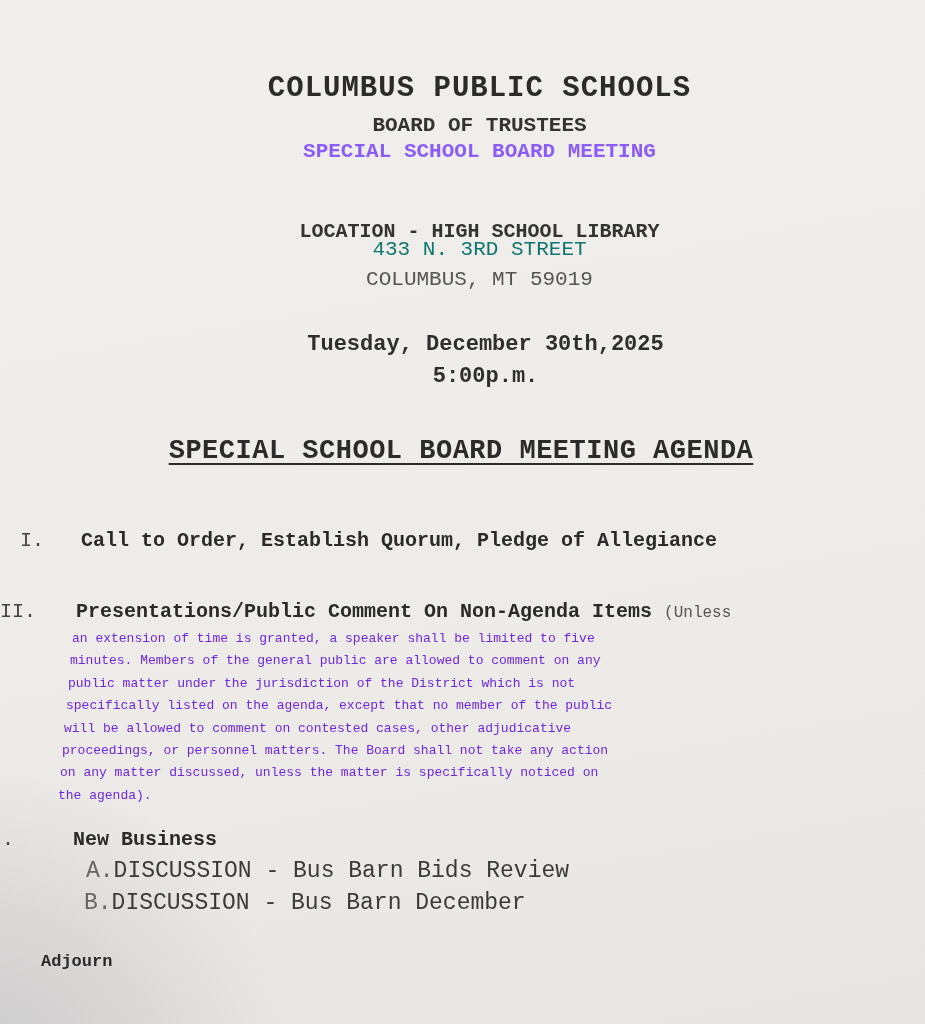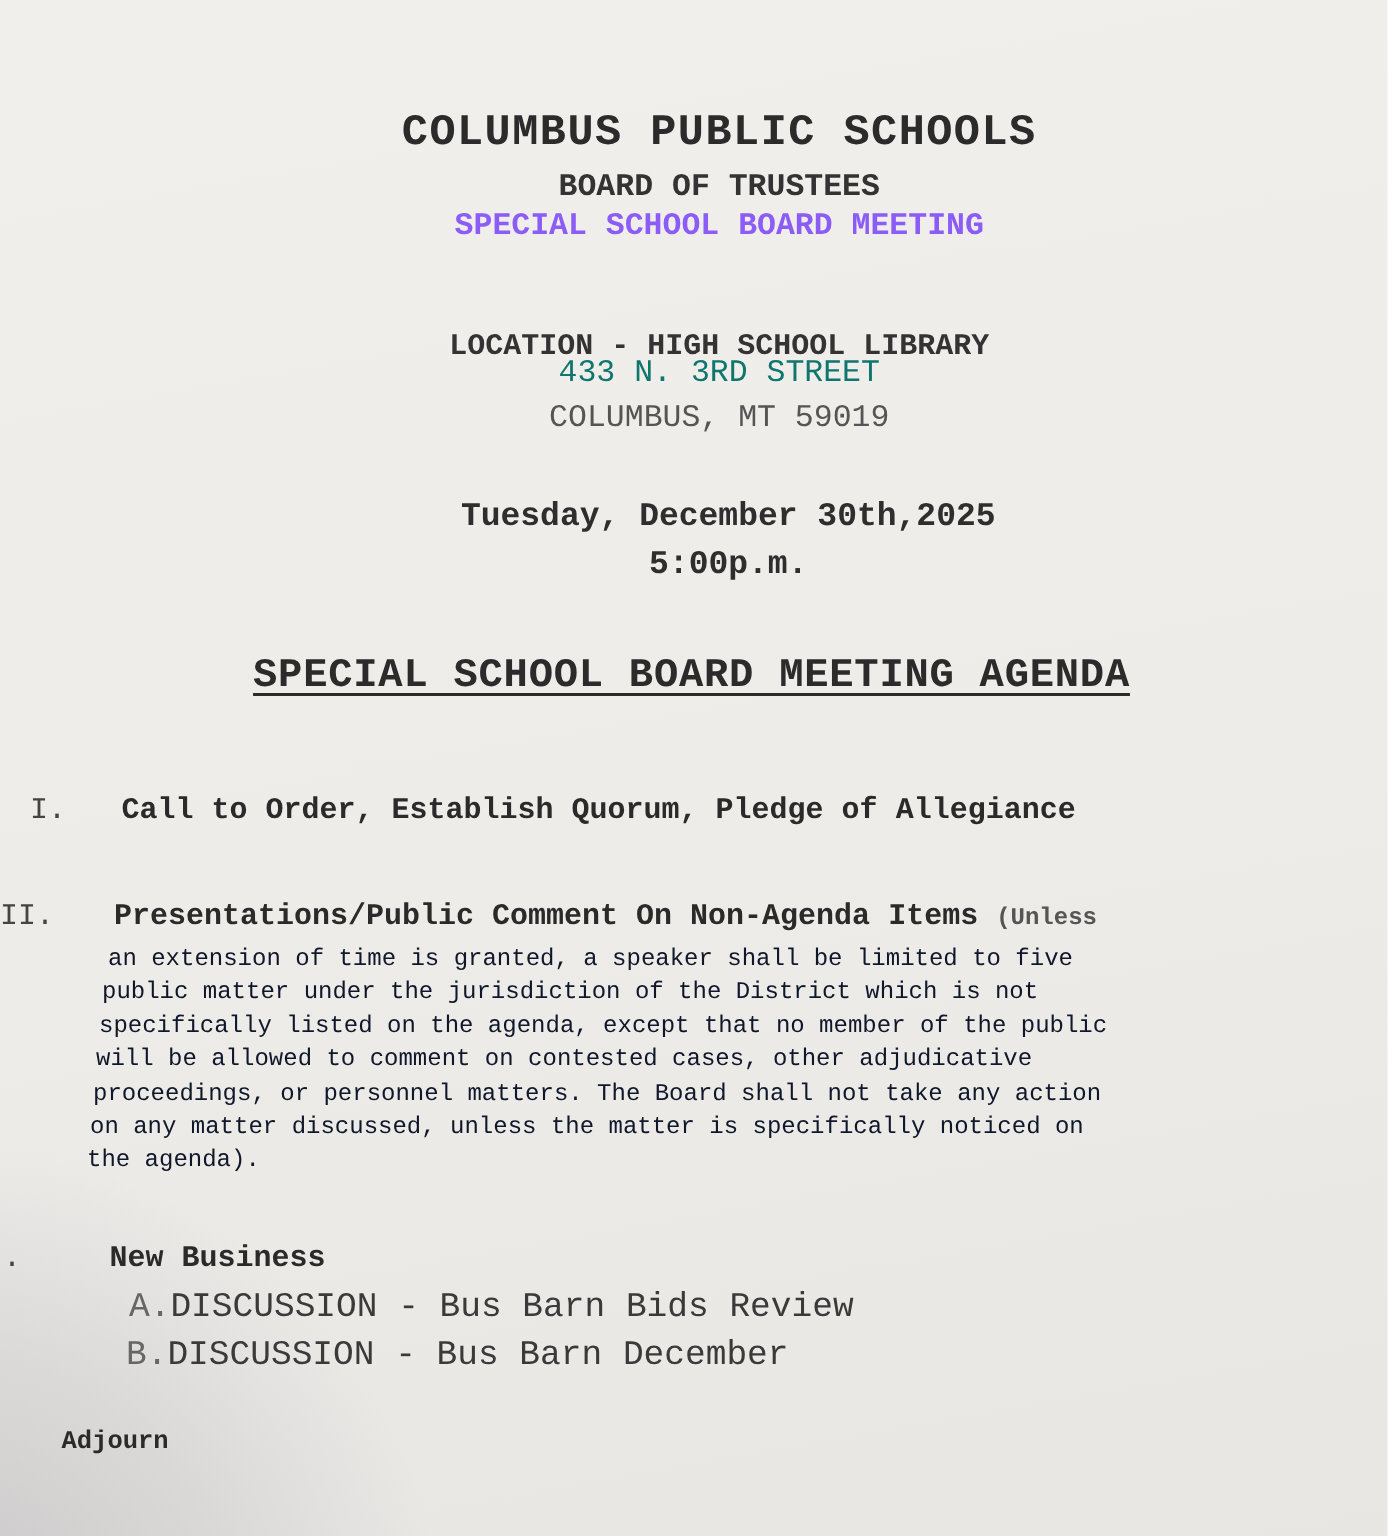--- a/index.html
+++ b/index.html
@@ -30,24 +30,24 @@
     color: #2b2b2b; letter-spacing: 0.5px;
   }
   .item { position: absolute; font-size: 20px; color: #2a2a2a; }
   .num { position: absolute; color: #444; }
   .i1 { top: 529px; left: 20px; }
   .i1 .num { left: 0; }
   .i1 .lbl { position: absolute; left: 61px; white-space: nowrap; font-weight: bold; }
   .i2 { top: 600px; left: 0; }
   .i2 .num { left: 0; }
   .i2 .lbl { position: absolute; left: 76px; white-space: nowrap; font-weight: bold; }
-  .i2 .paren { font-weight: bold; font-size: 16px; color: #555; }
+  .i2 .paren { font-weight: normal; font-size: 16px; color: #555; }
   .para {
     position: absolute; top: 628px; left: 58px; width: 850px;
-    font-size: 16px; line-height: 22.4px; color: #0f172a;
+    font-size: 13px; line-height: 22.4px; color: #6d28d9;
   }
   .para div { white-space: nowrap; }
   .i3 { top: 828px; left: 0; }
   .i3 .num { left: 2px; }
   .i3 .lbl { position: absolute; left: 52px; white-space: nowrap; font-weight: bold; margin-left: 21px; }
   .sub { position: absolute; font-size: 23px; color: #3a3a3a; white-space: nowrap; }
   .sub .letter { color: #666; }
   .sA { top: 858px; left: 86px; }
   .sB { top: 890px; left: 84px; }
   .adj { position: absolute; top: 952px; left: 41px; font-size: 17px; font-weight: bold; color: #2a2a2a; }
@@ -77,20 +77,21 @@
 
 <div class="item i2">
   <span class="num">II.</span>
   <span class="lbl">
     <span>Presentations/Public Comment On Non-Agenda Items</span>
     <span class="paren">(Unless</span>
   </span>
 </div>
 <div class="para">
   <div style="padding-left:14px">an extension of time is granted, a speaker shall be limited to five</div>
+  <div style="padding-left:12px">minutes. Members of the general public are allowed to comment on any</div>
   <div style="padding-left:10px">public matter under the jurisdiction of the District which is not</div>
   <div style="padding-left:8px">specifically listed on the agenda, except that no member of the public</div>
   <div style="padding-left:6px">will be allowed to comment on contested cases, other adjudicative</div>
   <div style="padding-left:4px">proceedings, or personnel matters. The Board shall not take any action</div>
   <div style="padding-left:2px">on any matter discussed, unless the matter is specifically noticed on</div>
   <div style="padding-left:0px">the agenda).</div>
 </div>
 
 <div class="item i3">
   <span class="num">.</span>

